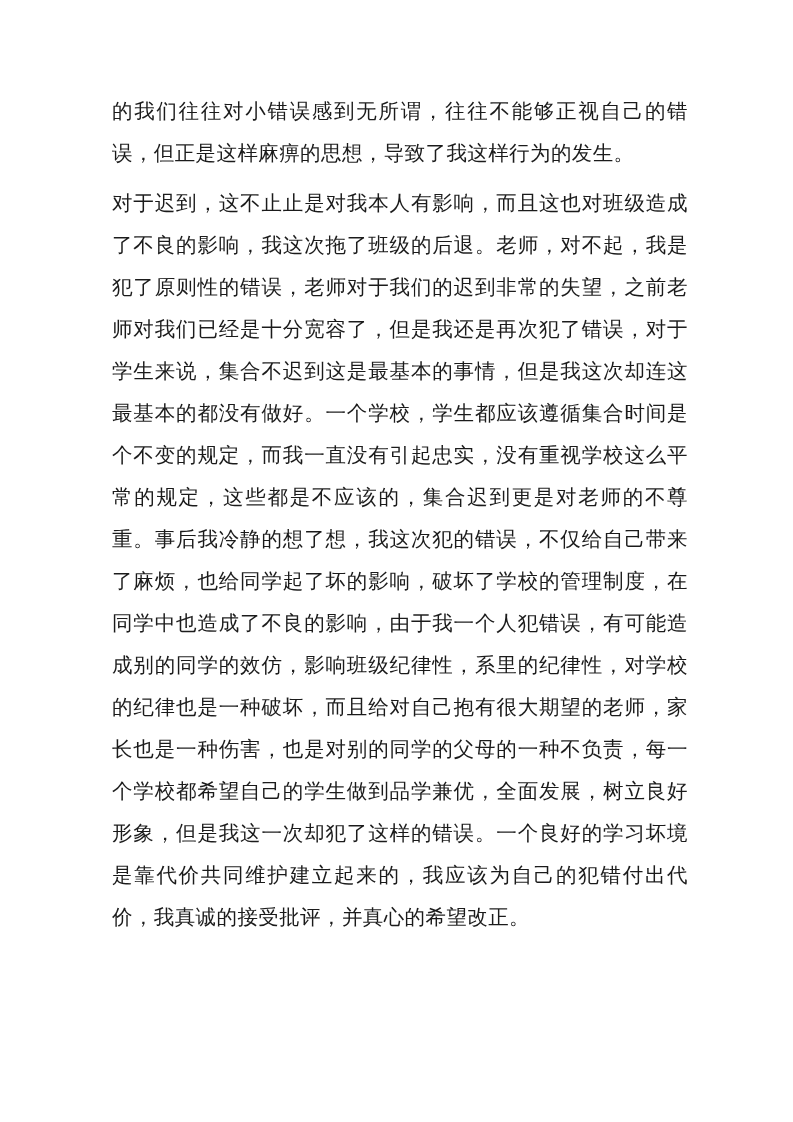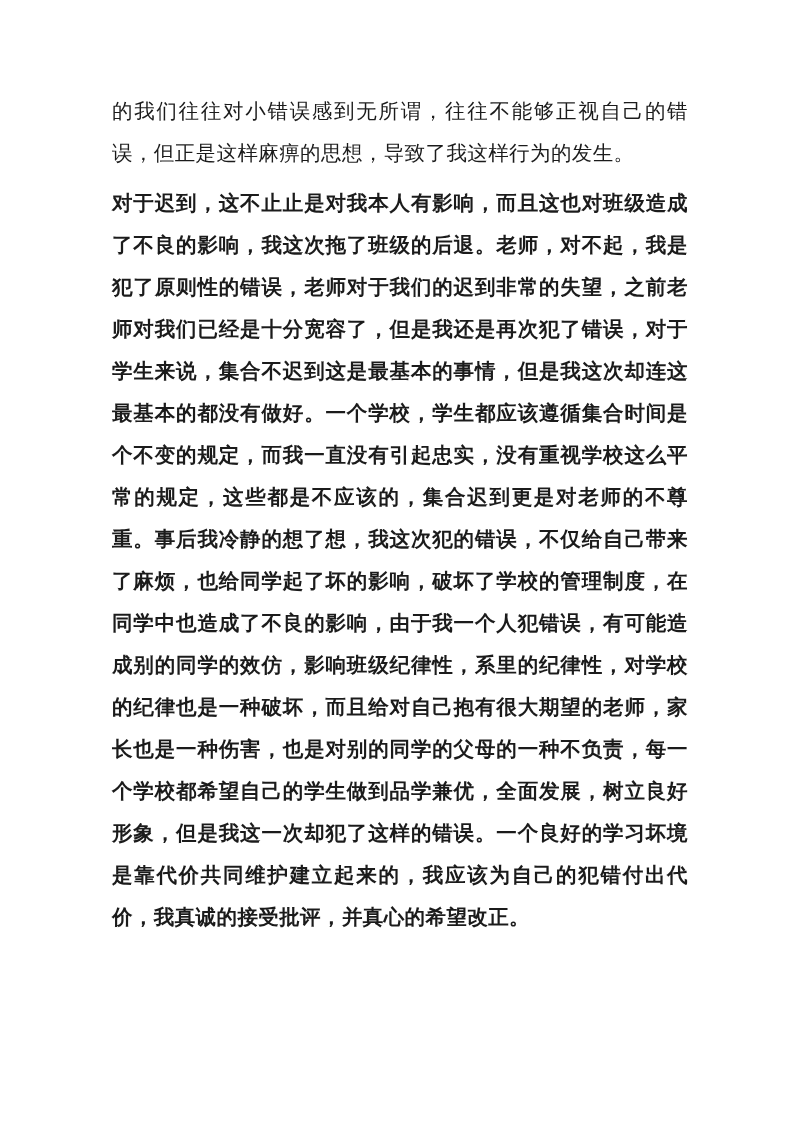--- a/index.html
+++ b/index.html
@@ -27,21 +27,20 @@
     line-height: 42px;
     color: #1b1b1b;
     text-align: justify;
     text-justify: inter-ideograph;
     margin: 0 0 8px 0;
     letter-spacing: 0.4px;
     font-weight: 400;
   }
   .para.indent {
     text-indent: 0;
-    font-weight: bold;
   }
 </style>
 </head>
 <body>
 
 <div class="page">
   <div class="content">
     <p class="para">的我们往往对小错误感到无所谓，往往不能够正视自己的错误，但正是这样麻痹的思想，导致了我这样行为的发生。</p>
     <p class="para indent">对于迟到，这不止止是对我本人有影响，而且这也对班级造成了不良的影响，我这次拖了班级的后退。老师，对不起，我是犯了原则性的错误，老师对于我们的迟到非常的失望，之前老师对我们已经是十分宽容了，但是我还是再次犯了错误，对于学生来说，集合不迟到这是最基本的事情，但是我这次却连这最基本的都没有做好。一个学校，学生都应该遵循集合时间是个不变的规定，而我一直没有引起忠实，没有重视学校这么平常的规定，这些都是不应该的，集合迟到更是对老师的不尊重。事后我冷静的想了想，我这次犯的错误，不仅给自己带来了麻烦，也给同学起了坏的影响，破坏了学校的管理制度，在同学中也造成了不良的影响，由于我一个人犯错误，有可能造成别的同学的效仿，影响班级纪律性，系里的纪律性，对学校的纪律也是一种破坏，而且给对自己抱有很大期望的老师，家长也是一种伤害，也是对别的同学的父母的一种不负责，每一个学校都希望自己的学生做到品学兼优，全面发展，树立良好形象，但是我这一次却犯了这样的错误。一个良好的学习坏境是靠代价共同维护建立起来的，我应该为自己的犯错付出代价，我真诚的接受批评，并真心的希望改正。</p>
   </div>

